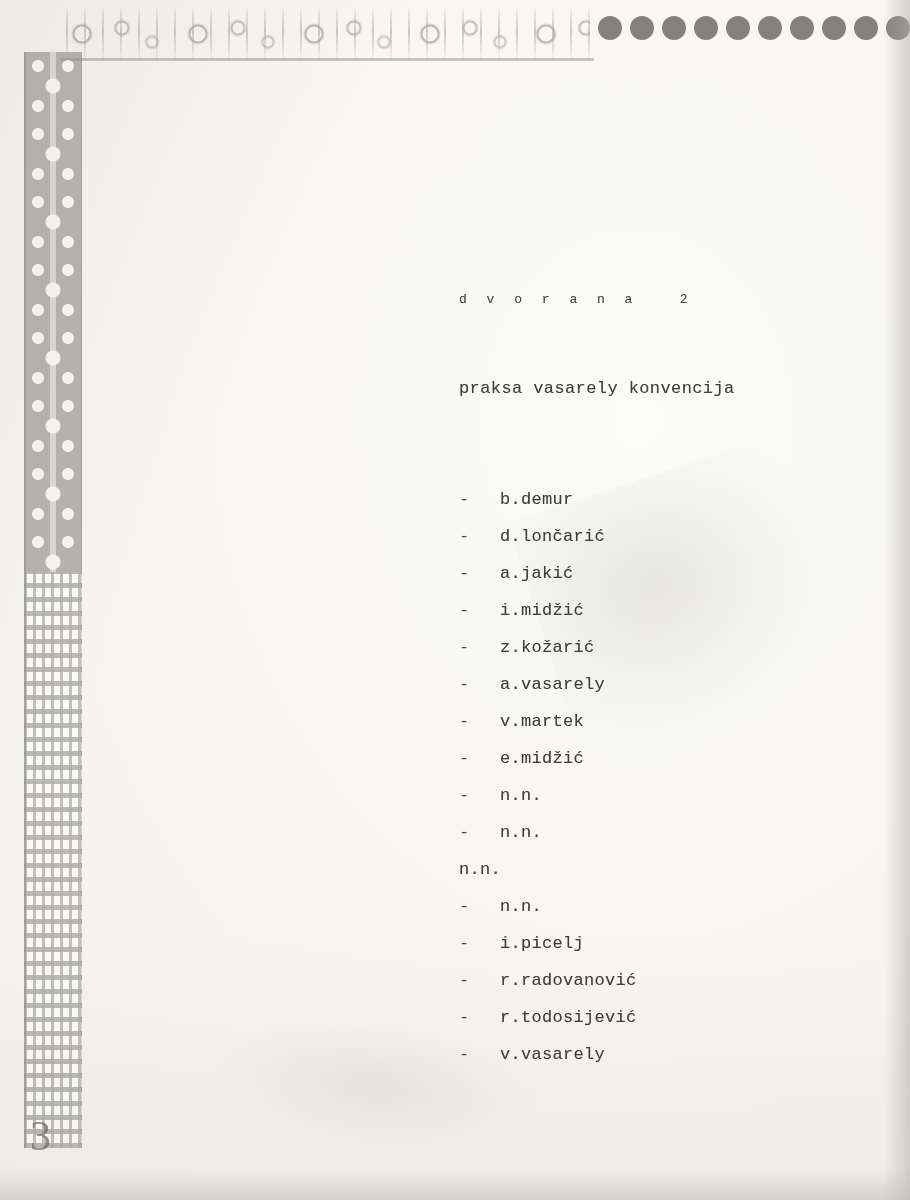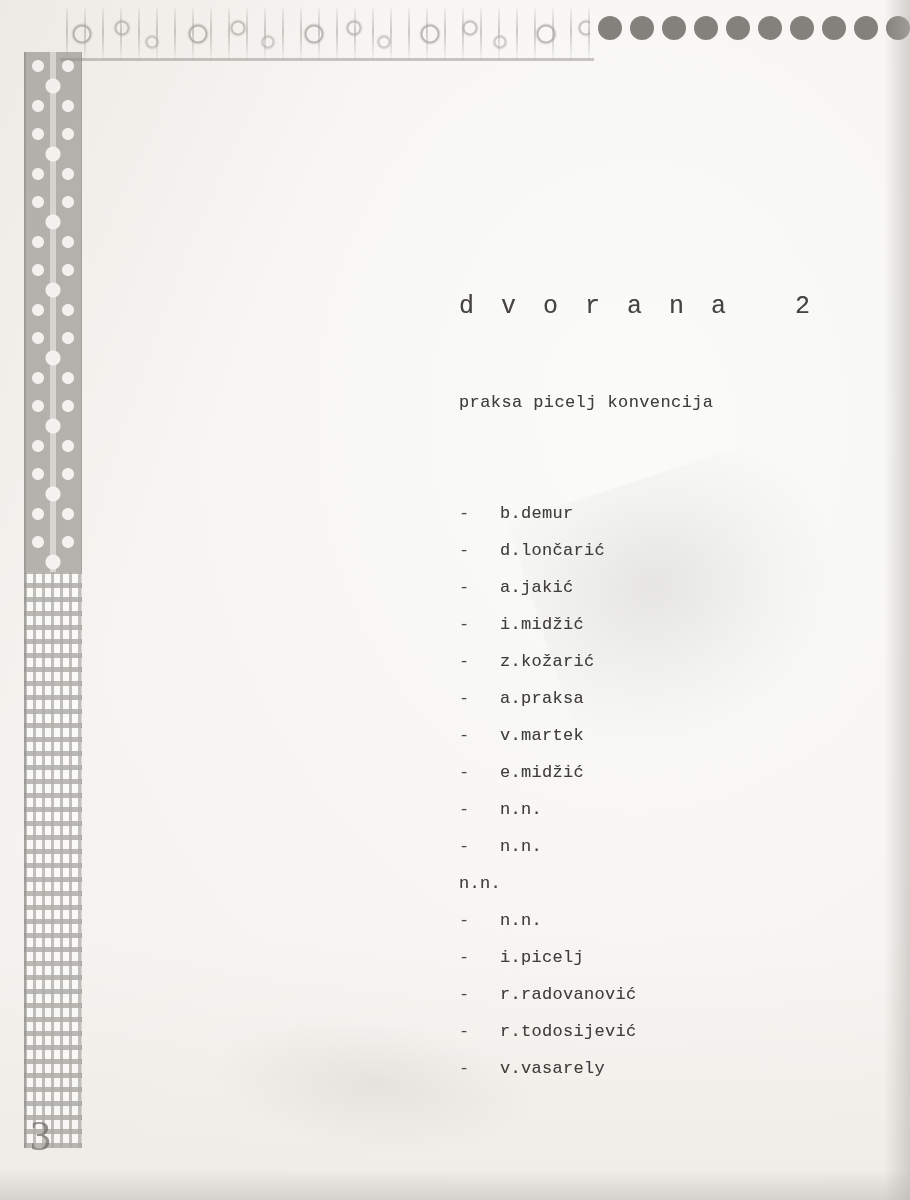--- a/index.html
+++ b/index.html
@@ -177,21 +177,21 @@
 
   
   .typescript {
     position: absolute;
     left: 459px;
     top: 292px;
     width: 420px;
     color: #4b4a46;
   }
   .hall-title {
-    font-size: 25px;
+    font-size: 13px;
     letter-spacing: 6px;
     color: #45443f;
     white-space: pre;
   }
   .section-title {
     margin-top: 72px;
     font-size: 17px;
     letter-spacing: 0.4px;
     color: #3f3e3a;
   }
@@ -256,21 +256,21 @@
     <div class="orn-fringe"></div>
     <div class="orn-outline"></div>
   </div>
 
   <div class="page-number">3</div>
 
   <div class="typescript">
 
     <div class="hall-title ink-soft">d v o r a n a   2</div>
 
-    <div class="section-title ink-soft">praksa picelj konvencija</div>
+    <div class="section-title ink-soft">praksa vasarely konvencija</div>
 
     <ul class="name-list">
       <li class="name-item">
         <span class="bullet">-</span>
         <span class="name-text ink-soft">b.demur</span>
       </li>
       <li class="name-item">
         <span class="bullet">-</span>
         <span class="name-text ink-soft">d.lončarić</span>
       </li>
@@ -281,21 +281,21 @@
       <li class="name-item">
         <span class="bullet">-</span>
         <span class="name-text ink-soft">i.midžić</span>
       </li>
       <li class="name-item">
         <span class="bullet">-</span>
         <span class="name-text ink-soft">z.kožarić</span>
       </li>
       <li class="name-item">
         <span class="bullet">-</span>
-        <span class="name-text ink-soft">a.praksa</span>
+        <span class="name-text ink-soft">a.vasarely</span>
       </li>
       <li class="name-item">
         <span class="bullet">-</span>
         <span class="name-text ink-soft">v.martek</span>
       </li>
       <li class="name-item">
         <span class="bullet">-</span>
         <span class="name-text ink-soft">e.midžić</span>
       </li>
       <li class="name-item">

